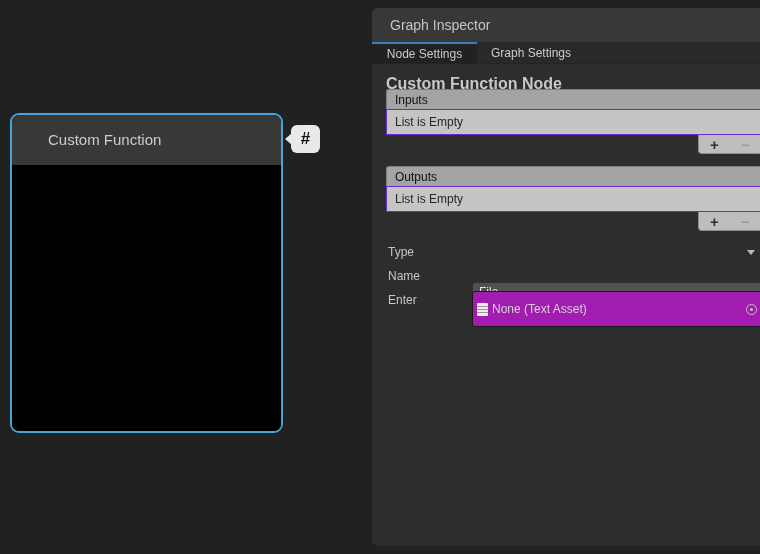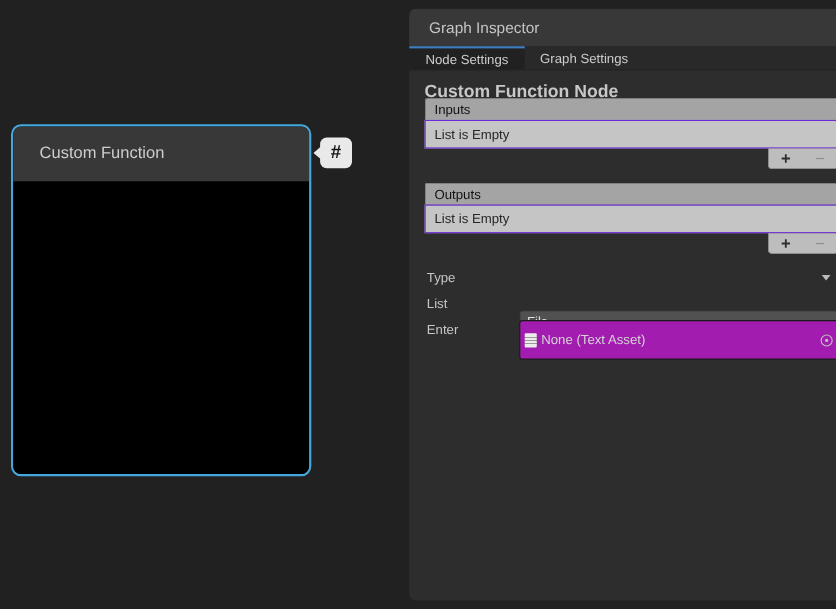--- a/index.html
+++ b/index.html
@@ -22,21 +22,21 @@
     border-radius: 9px;
     overflow: hidden;
     background: #000;
   }
   .node-title {
     height: 50px;
     background: #383838;
     color: #cdcdcd;
     font-size: 15px;
     line-height: 50px;
-    padding-left: 24px;
+    padding-left: 36px;
     white-space: nowrap;
   }
   .node-body { height: 266px; background: #000; }
 
   .badge {
     position: absolute;
     left: 291px; top: 125px;
     width: 29px; height: 28px;
     background: #e9e9e9;
     border-radius: 6px;
@@ -307,21 +307,21 @@
           <span class="form-label">Type</span>
           <div class="field">
             <div class="dropdown">
               <span>File</span>
               <span class="caret"></span>
             </div>
           </div>
         </div>
 
         <div class="form-row">
-          <span class="form-label">List</span>
+          <span class="form-label">Name</span>
         </div>
 
         <div class="form-row">
           <span class="form-label">Enter</span>
           <div class="field">
             <div class="object-field">
               <span class="doc-icon"></span>
               <span>None (Text Asset)</span>
               <span class="picker"></span>
             </div>

